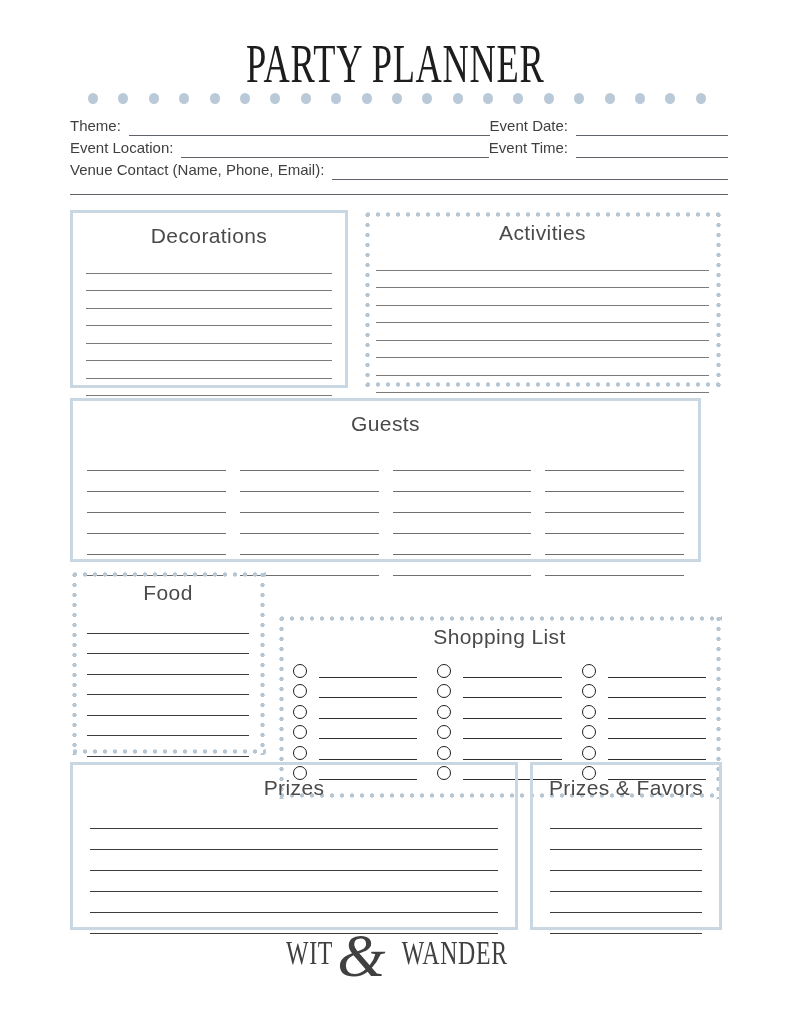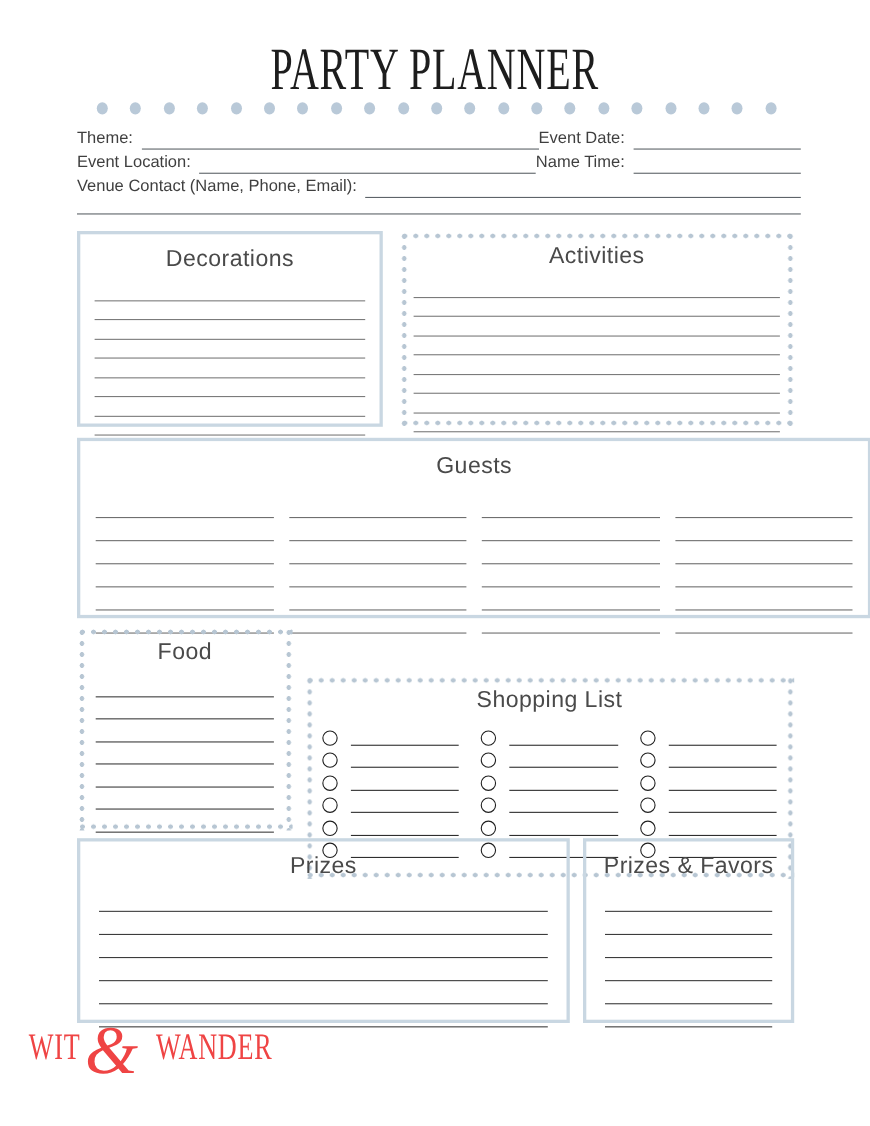--- a/index.html
+++ b/index.html
@@ -71,21 +71,21 @@
     text-align:center;
     font-size:21px;
     letter-spacing:0.4px;
     color:#4a4a4a;
     margin-top:11px;
     margin-bottom:8px;
   }
   
   .box-decorations{left:70px;top:210px;width:278px;height:178px;}
   .box-activities{left:363px;top:210px;width:359px;height:178px;}
-  .box-guests{left:70px;top:398px;width:722px;height:164px;}
+  .box-guests{left:70px;top:398px;width:631px;height:164px;}
   .box-food{left:70px;top:570px;width:196px;height:185px;}
   .box-shopping{left:277px;top:570px;width:445px;height:185px;margin-top:44px;}
   .box-notes{left:70px;top:762px;width:448px;height:168px;}
   .box-prizes{left:530px;top:762px;width:192px;height:168px;}
   
   .line-list{padding:0 13px;}
   .line{border-bottom:1px solid #7b7b7b;}
   .box-decorations .line,.box-activities .line{height:16.5px;}
   .box-food .line{height:19.5px;border-bottom:1.3px solid #3c3c3c;margin:0 4px;}
   .box-notes .line,.box-prizes .line{height:20px;border-bottom:1.3px solid #3c3c3c;margin:0 4px;}
@@ -103,21 +103,21 @@
   .shop-item{display:flex;align-items:flex-end;height:20.5px;}
   .shop-bullet{
     width:12px;height:12px;border-radius:50%;
     border:1.7px solid #1f1f1f;
     flex:0 0 auto;margin-right:12px;margin-bottom:0px;
   }
   .shop-line{flex:1 1 auto;border-bottom:1.4px solid #2e2e2e;height:14px;}
   
   .brand{
     position:absolute;top:928px;left:0;right:0;
-    color:#ef4444;padding-left:16px;
+    text-align:center;color:#404040;padding-left:16px;
   }
   .brand-wrap{display:inline-flex;align-items:center;}
   .brand-word{
     font-family:"Liberation Serif", serif;
     font-size:34px;letter-spacing:1px;
     transform:scaleX(0.70);
     white-space:nowrap;
   }
   .brand-amp{
     font-family:"Liberation Serif", serif;
@@ -164,21 +164,21 @@
   <div class="fields">
     <div class="field-row">
       <span class="field-label">Theme:</span>
       <span class="field-line grow"></span>
       <span class="field-label col2-label">Event Date:</span>
       <span class="field-line fixed150"></span>
     </div>
     <div class="field-row">
       <span class="field-label">Event Location:</span>
       <span class="field-line grow"></span>
-      <span class="field-label col2-label">Name Time:</span>
+      <span class="field-label col2-label">Event Time:</span>
       <span class="field-line fixed150"></span>
     </div>
     <div class="field-row">
       <span class="field-label">Venue Contact (Name, Phone, Email):</span>
       <span class="field-line grow"></span>
     </div>
   </div>
   <div class="separator"></div>
 
   <div class="box box-solid box-decorations">

